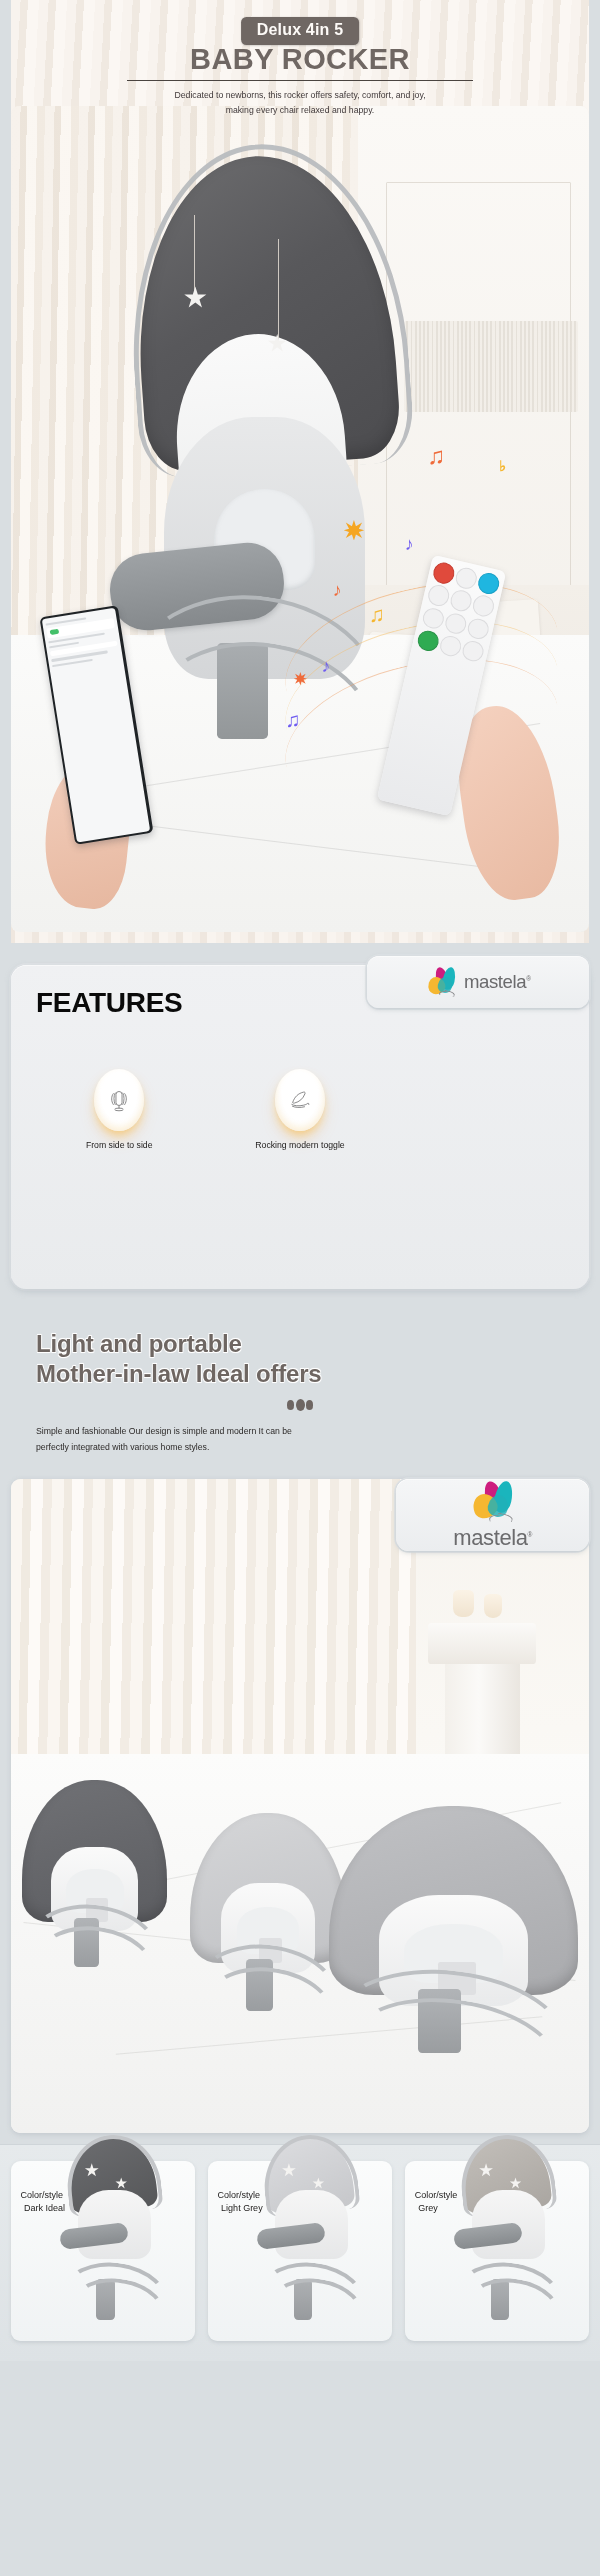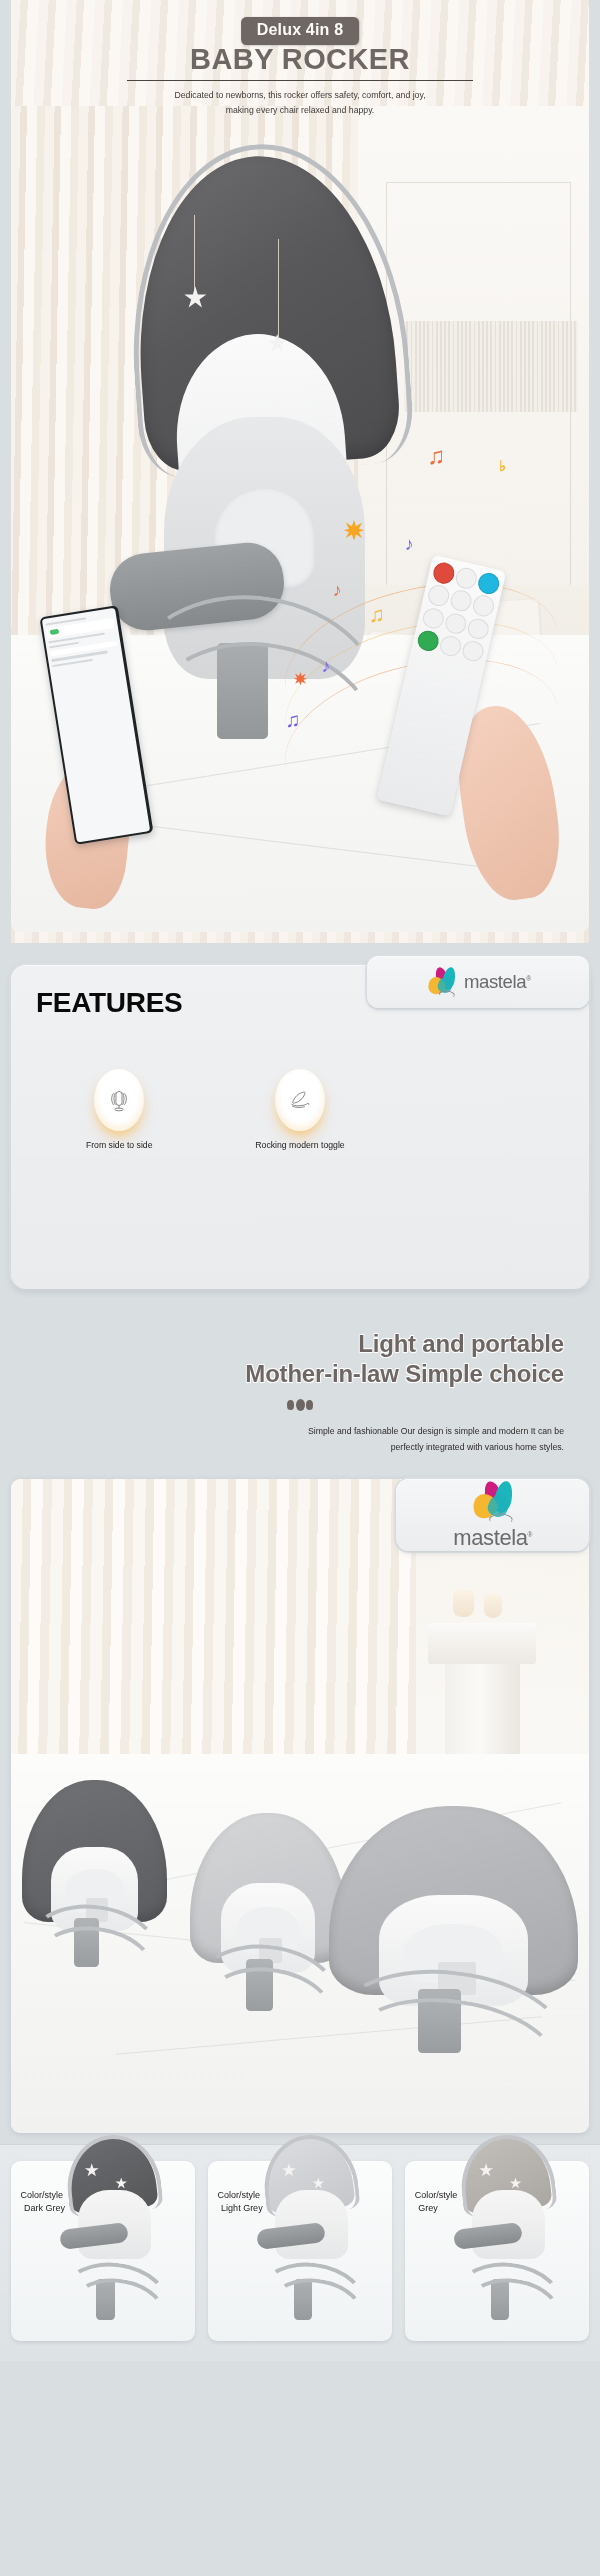--- a/index.html
+++ b/index.html
@@ -240,21 +240,21 @@
     background:radial-gradient(ellipse at 50% 34%,#ffffff 52%,#fbf9f5 76%,#f7f3ec 100%);
     box-shadow:
       0 6px 9.6px -2.4px rgba(250,186,60,.55),
       0 9.6px 17px -3.6px rgba(250,170,80,.28),
       inset 0 -3.6px 6px rgba(255,200,90,.18);
     display:flex; align-items:center; justify-content:center;
   }
   .feat-label{ font-size:8.7px; color:#23201f; white-space:nowrap; }
 
   
-  .slogan{ text-align:right; padding:26.4px 36px 24px; }
+  .slogan{ text-align:left; padding:26.4px 36px 24px; }
   .slogan h2{
     font-size:24px; font-weight:700; color:#6e6662; line-height:1.22;
     letter-spacing:-0.2px;
     text-shadow:0 0 1.2px #fff,0 0 2.4px #fff,0.6px 0.6px 0 #fff,-0.6px -0.6px 0 #fff,0.6px -0.6px 0 #fff,-0.6px 0.6px 0 #fff;
   }
   .dots{ display:flex; justify-content:center; gap:1.2px; margin:12px 0 13.2px; }
   .dot{ width:7.8px; height:10.2px; border-radius:50%; background:#6e6662; }
   .dot.mid{ width:9px; height:12px; margin-top:-1.2px; }
   .slogan p{ font-size:8.7px; color:#2d2a29; line-height:1.8; }
 
@@ -420,21 +420,21 @@
   .brandtext.big{ font-size:22px; }
 </style>
 </head>
 <body>
 
 <div class="page">
 
   <section class="hero">
     <div class="hero-top"></div>
 
-    <div class="badge">Delux 4in 8</div>
+    <div class="badge">Delux 4in 5</div>
     <h1 class="hero-title">BABY ROCKER</h1>
     <div class="hero-rule"></div>
     <div class="hero-sub">
       <div>Dedicated to newborns, this rocker offers safety, comfort, and joy,</div>
       <div>making every chair relaxed and happy.</div>
     </div>
 
     <div class="hero-photo">
       <div class="curtain"></div>
       <div class="wall"></div>
@@ -562,21 +562,21 @@
 
 
 
       </div>
     </div>
   </section>
 
   <section class="slogan">
     <h2>
       <span>Light and portable</span><br>
-      <span>Mother-in-law Simple choice</span>
+      <span>Mother-in-law Ideal offers</span>
     </h2>
     <div class="dots">
       <span class="dot"></span>
         <span class="dot mid"></span>
         <span class="dot"></span>
     </div>
     <p>
       <span>Simple and fashionable Our design is simple and modern It can be</span><br>
       <span>perfectly integrated with various home styles.</span>
     </p>
@@ -641,21 +641,21 @@
       </div>
     </div>
   </section>
 
   <section class="colors-band">
     <div class="colors-row">
 
       <div class="color-card">
         <div class="cc-text">
           <div class="cc-t1">Color/style</div>
-          <div class="cc-t2">Dark Grey</div>
+          <div class="cc-t2">Dark Ideal</div>
         </div>
         <div class="cc-prod">
           <div class="ccp-canopy"></div>
           <div class="ccp-rim"></div>
           <div class="ccp-star ccp-s1"></div>
           <div class="ccp-star ccp-s2"></div>
           <div class="ccp-seat"></div>
           <div class="ccp-tray"></div>
           <div class="ccp-col"></div>
           <div class="ccp-arc ccp-a1"></div>

